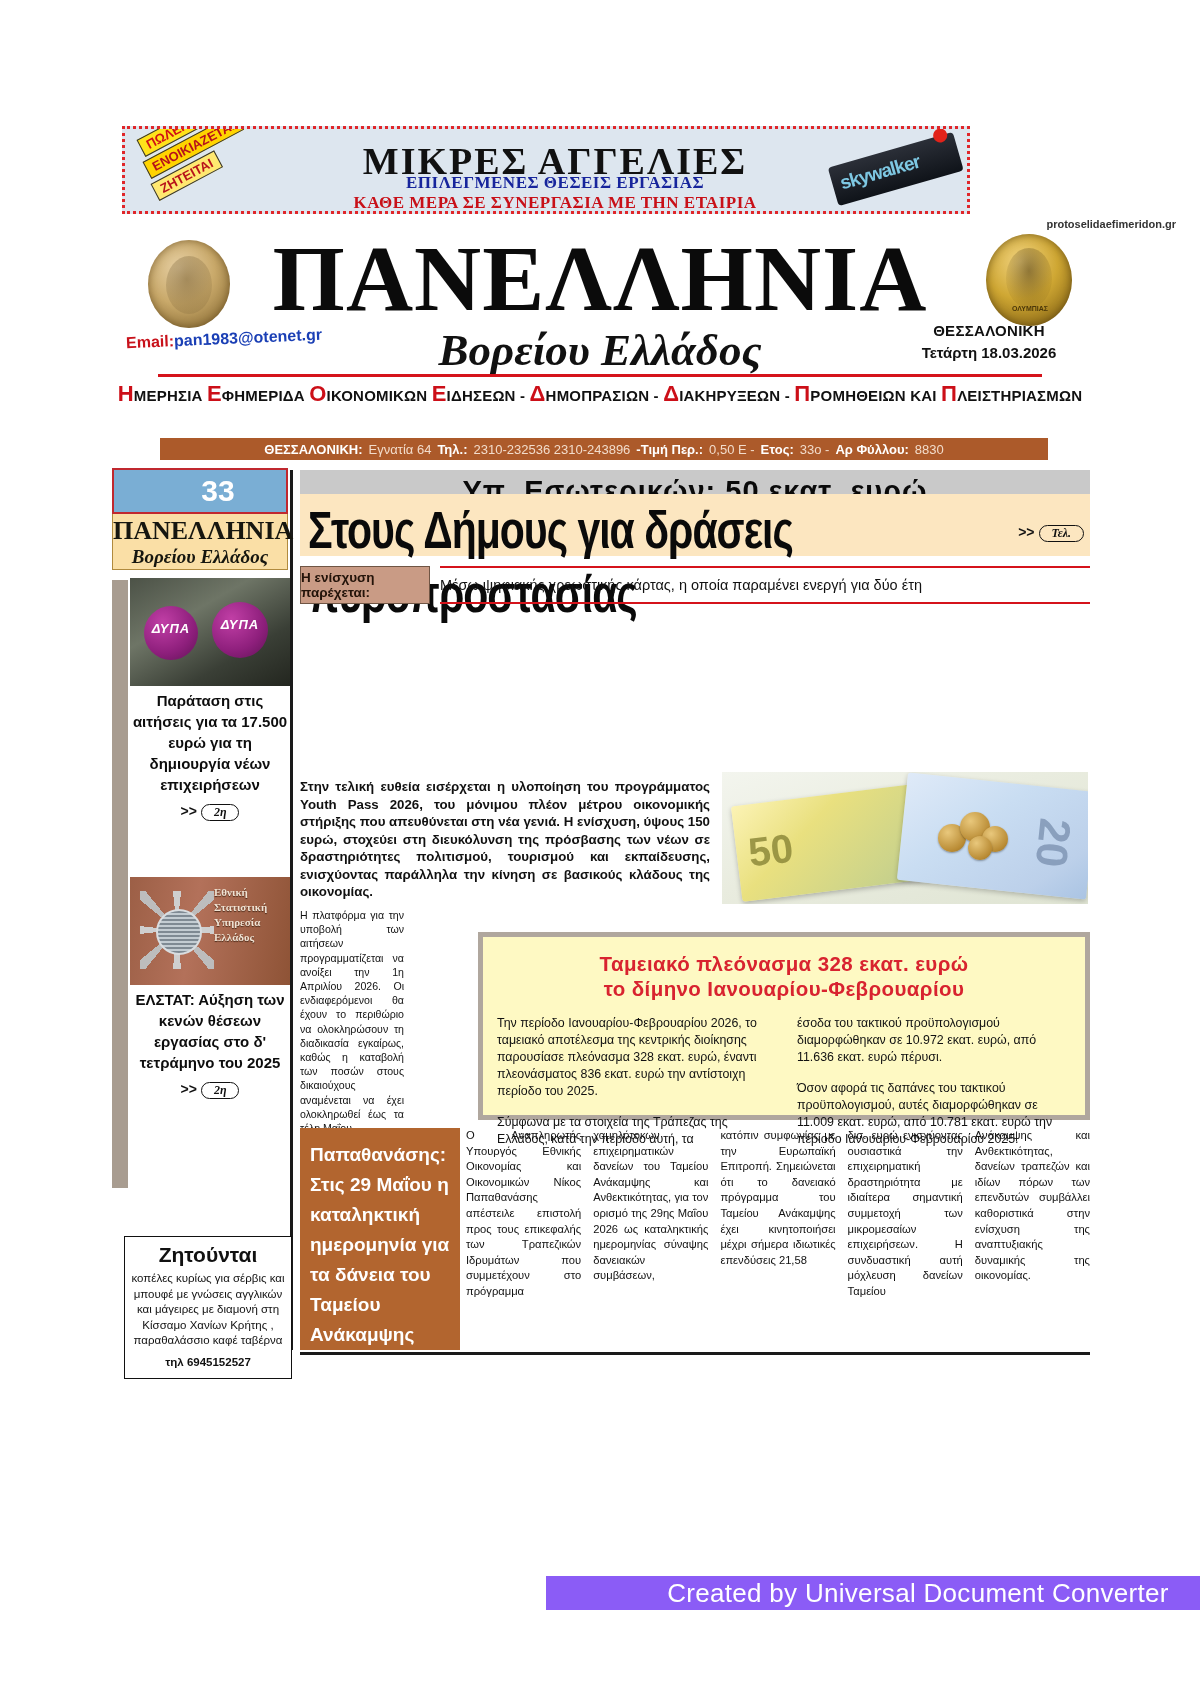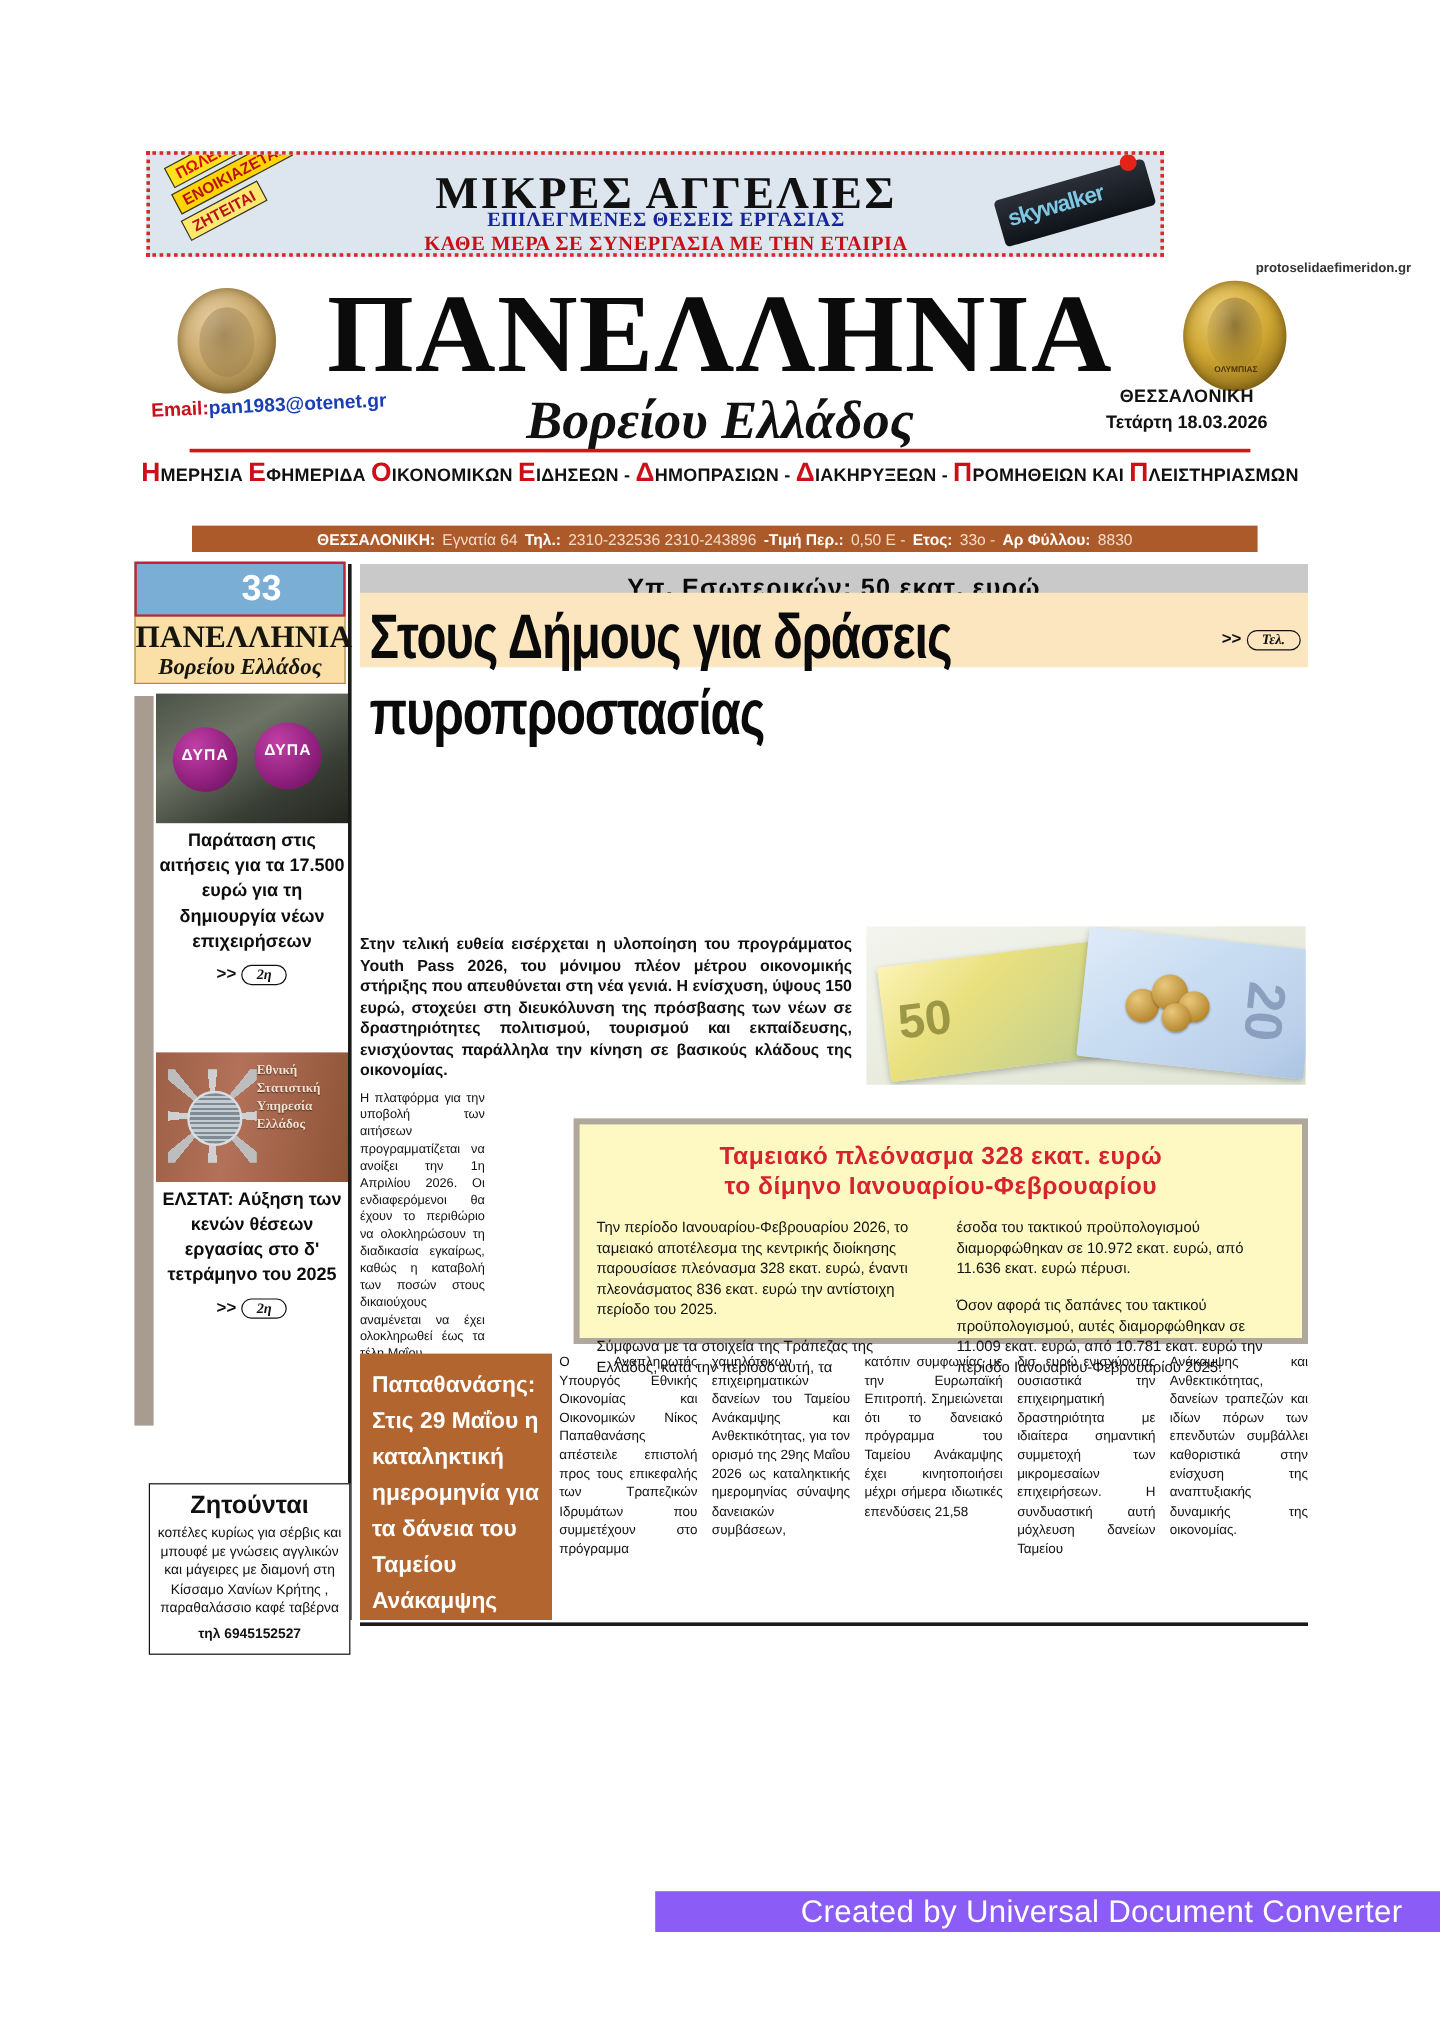--- a/index.html
+++ b/index.html
@@ -203,20 +203,21 @@
     background:#1a1a1a;
   }
 
   .side-item{ position:absolute; left:130px; width:160px; }
   .side-photo{
     width:160px; height:108px; overflow:hidden; position:relative;
     background:#2c2a28;
   }
   .photo-dypa{
     background:linear-gradient(150deg,#4c5247 0%,#6e7566 35%,#3a3f36 70%,#23261f 100%);
+    font-style:italic;
   }
   .dypa-badge{
     position:absolute; border-radius:50%;
     background:radial-gradient(circle at 35% 30%, #c13fa6 0%, #8e1f7c 60%, #5f1255 100%);
     color:#fff; text-align:center; font-weight:bold;
   }
   .d1{ left:14px; top:28px; width:54px; height:54px; }
   .d2{ left:82px; top:24px; width:56px; height:56px; }
   .dypa-badge .dt{ font-size:13px; line-height:1; margin-top:16px; letter-spacing:1px; }
   .photo-elstat{
@@ -268,21 +269,21 @@
     margin:0; text-align:center; font-size:11.5px; line-height:15.5px; color:#111;
   }
 
   
   .kicker{
     position:absolute; left:300px; top:470px; width:790px; height:42px;
     background:#c9c9c9;
     display:flex; align-items:center; justify-content:center;
   }
   .kicker span{
-    font-size:21px; font-weight:bold; color:#0a0a0a; letter-spacing:1px;text-align:center;
+    font-size:29px; font-weight:bold; color:#0a0a0a; letter-spacing:1px;text-align:center;
   }
   .bigband{
     position:absolute; left:300px; top:494px; width:790px; height:62px;
     background:#fce6c0;
   }
   .bigband .t{
     position:absolute; left:8px; top:4px; width:700px;
     font-family:"Liberation Sans", sans-serif;
     font-weight:bold;
     font-size:41px;
@@ -522,20 +523,24 @@
   <div class="kicker">
     <span>Υπ. Εσωτερικών: 50 εκατ. ευρώ</span>
   </div>
   <div class="bigband">
     <div class="t">Στους Δήμους για δράσεις πυροπροστασίας</div>
     <div class="more">
       <span>&gt;&gt;</span><span class="pill">Τελ.</span>
     </div>
   </div>
 
+  <div class="provide">
+    <div class="lbl">Η ενίσχυση παρέχεται:</div>
+    <div class="val">Μέσω ψηφιακής χρεωστικής κάρτας, η οποία παραμένει ενεργή για δύο έτη</div>
+  </div>
 
 
   <div class="lead">Στην τελική ευθεία εισέρχεται η υλοποίηση του προγράμματος Youth Pass 2026, του μόνιμου πλέον μέτρου οικονομικής στήριξης που απευθύνεται στη νέα γενιά. Η ενίσχυση, ύψους 150 ευρώ, στοχεύει στη διευκόλυνση της πρόσβασης των νέων σε δραστηριότητες πολιτισμού, τουρισμού και εκπαίδευσης, ενισχύοντας παράλληλα την κίνηση σε βασικούς κλάδους της οικονομίας.</div>
 
   <div class="moneypic">
     <div class="bill b50"></div>
     <div class="bill b20"></div>
     <div class="coin-pile">
       <div class="cc" style="left:4px;top:18px;width:28px;height:28px;"></div>
       <div class="cc" style="left:26px;top:6px;width:30px;height:30px;"></div>

